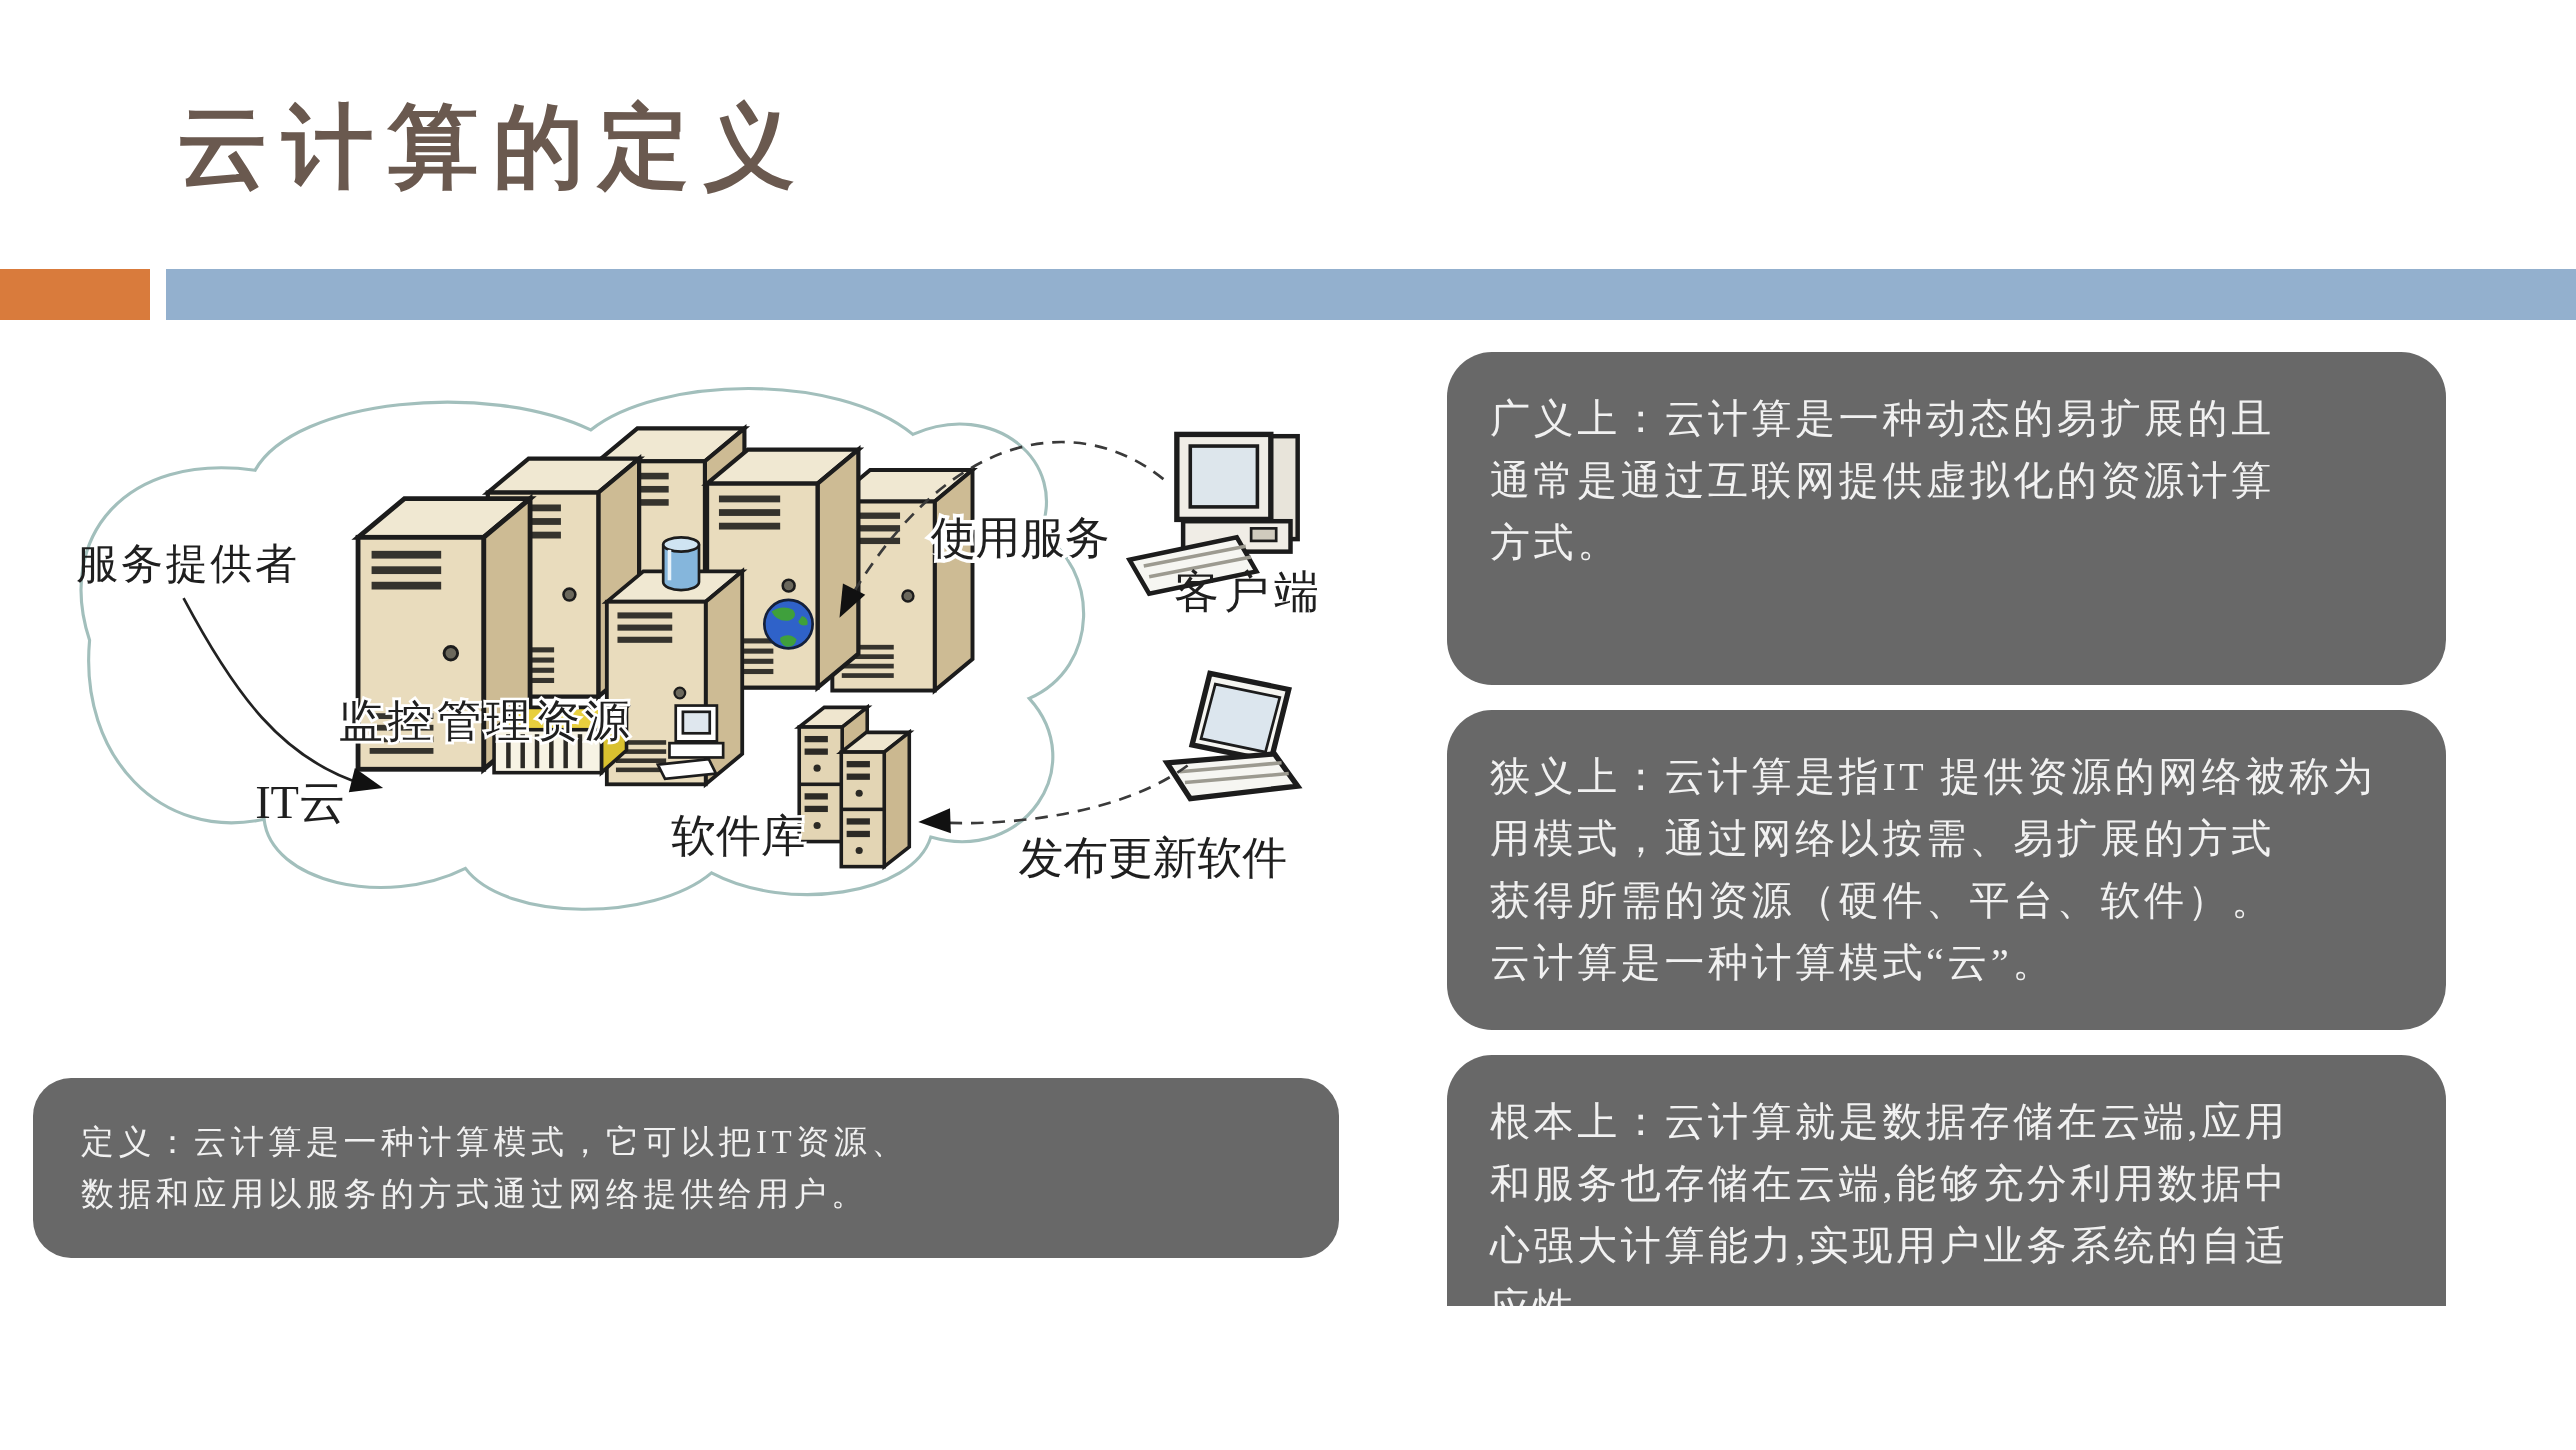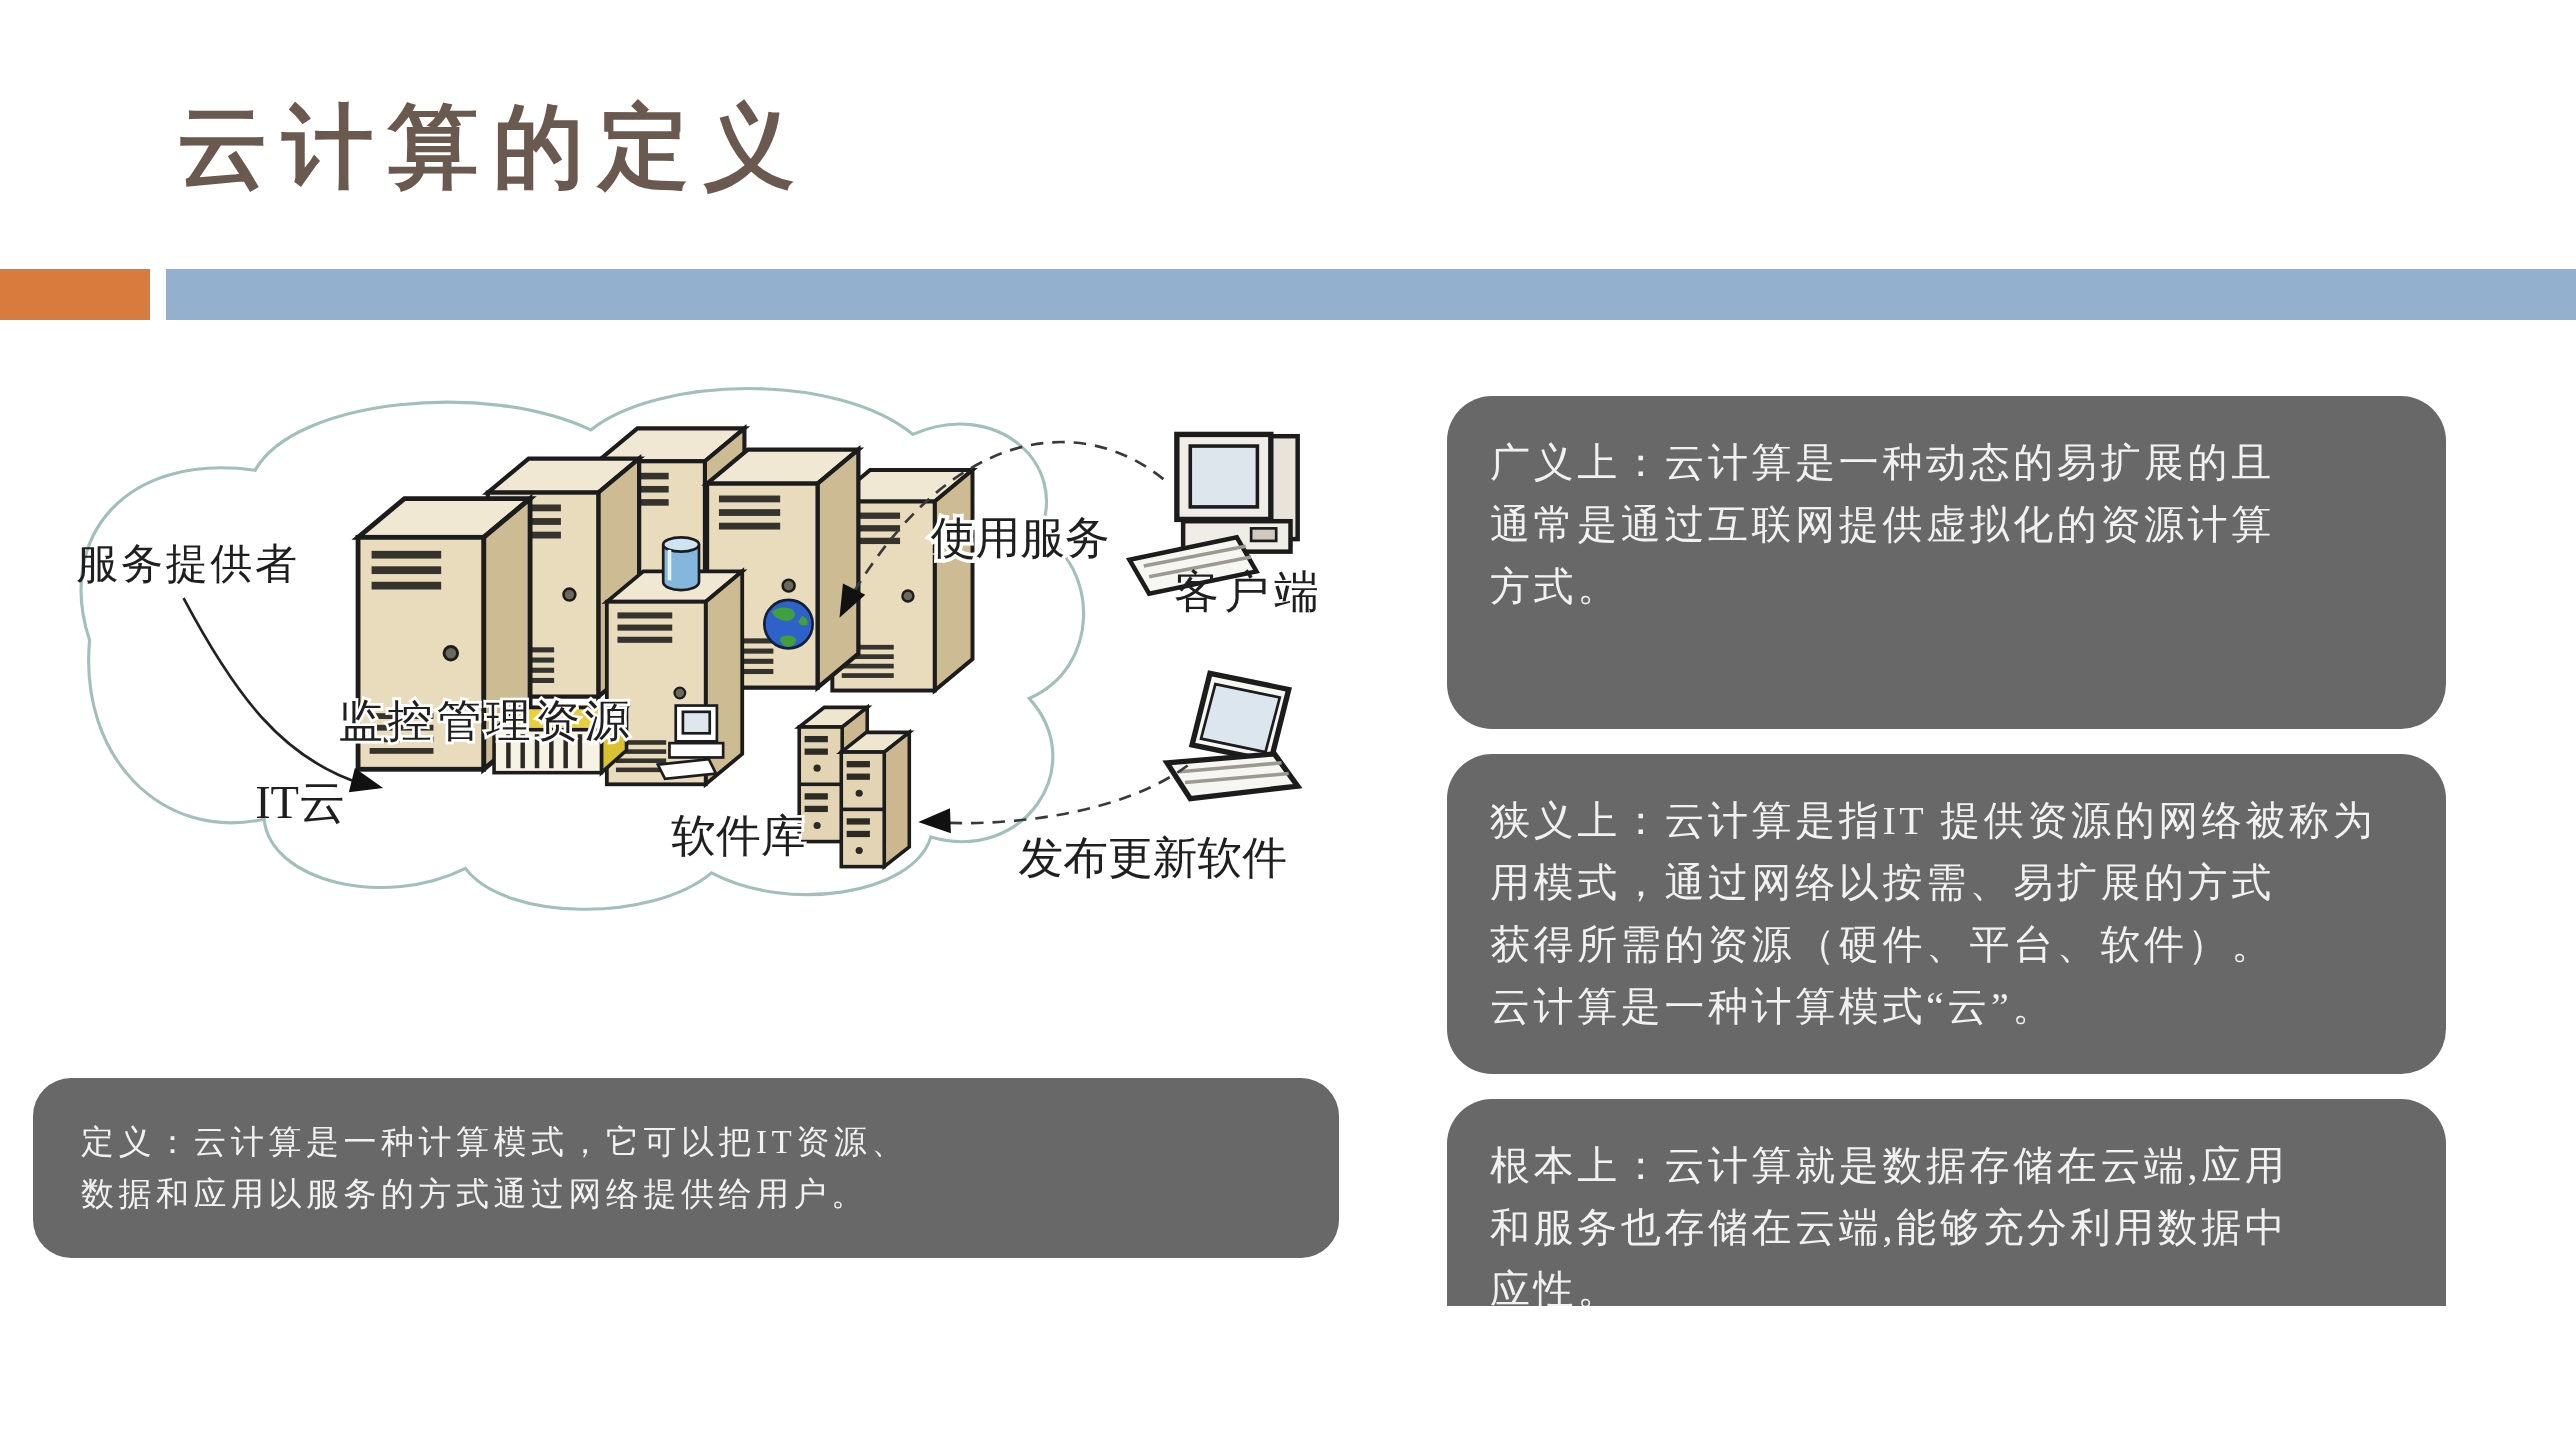--- a/index.html
+++ b/index.html
@@ -7,21 +7,21 @@
          font-family:"Liberation Serif","DejaVu Serif",serif;}
   .title{position:absolute;left:177px;top:86px;font-size:91px;font-weight:bold;
          color:#6a594f;letter-spacing:14.3px;white-space:nowrap;}
   .accent-bar{position:absolute;left:0;top:269px;width:150px;height:51px;background:#d97b3c;}
   .band{position:absolute;left:166px;top:269px;width:2410px;height:51px;background:#93b0ce;}
   .right-col{position:absolute;left:1447px;top:352px;width:999px;display:flex;
              flex-direction:column;gap:25px;}
   .gbox{background:#686868;border-radius:45px;padding:36px 43px;color:#f1f1f1;
         font-size:40px;line-height:1.55;letter-spacing:3.6px;box-sizing:border-box;}
   .gbox .ln{white-space:nowrap;}
-  .gbox.first{min-height:333px;margin-top:44px;}
+  .gbox.first{min-height:333px;}
   .def-box{position:absolute;left:33px;top:1078px;width:1306px;background:#686868;
            border-radius:38px;padding:38px 48px;color:#f1f1f1;font-size:33px;
            line-height:1.58;letter-spacing:4.5px;box-sizing:border-box;}
   .def-box .ln{white-space:nowrap;}
   svg text{font-family:"Liberation Serif","DejaVu Serif",serif;fill:#1f1f1f;}
 </style>
 </head>
 <body>
 
 <div class="slide">
@@ -162,20 +162,21 @@
     </div>
     <div class="gbox">
       <div class="ln">狭义上：云计算是指IT 提供资源的网络被称为</div>
       <div class="ln">用模式，通过网络以按需、易扩展的方式</div>
       <div class="ln">获得所需的资源（硬件、平台、软件）。</div>
       <div class="ln">云计算是一种计算模式“云”。</div>
     </div>
     <div class="gbox">
       <div class="ln">根本上：云计算就是数据存储在云端,应用</div>
       <div class="ln">和服务也存储在云端,能够充分利用数据中</div>
+      <div class="ln">心强大计算能力,实现用户业务系统的自适</div>
       <div class="ln">应性。</div>
     </div>
   </div>
 
   <div class="def-box">
     <div class="ln">定义：云计算是一种计算模式，它可以把IT资源、</div>
     <div class="ln">数据和应用以服务的方式通过网络提供给用户。</div>
   </div>
 
 </div>

